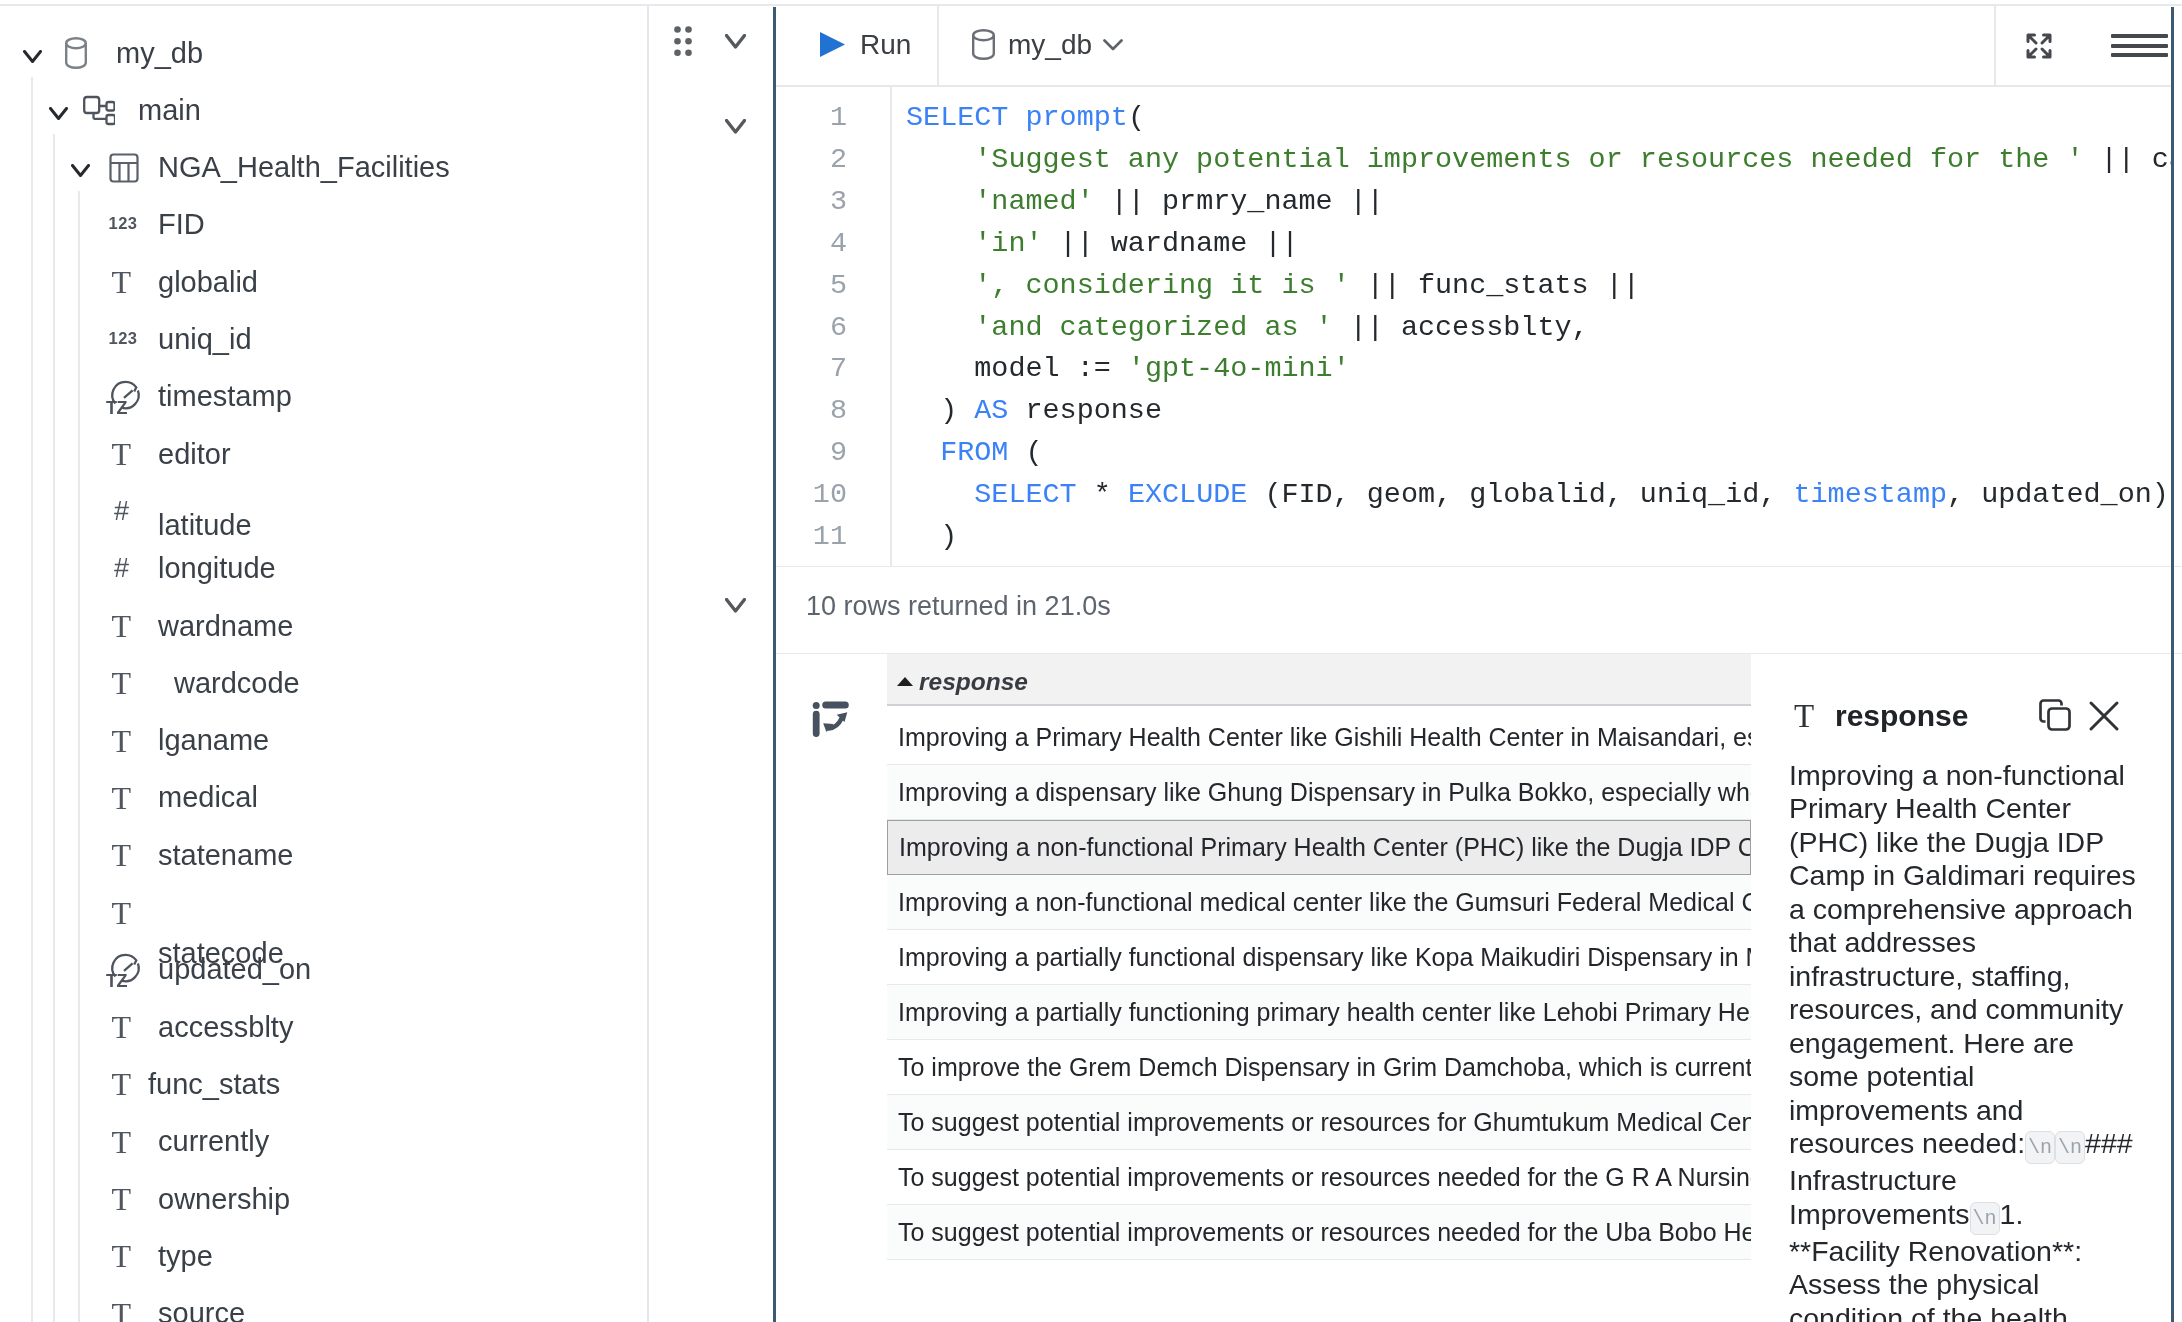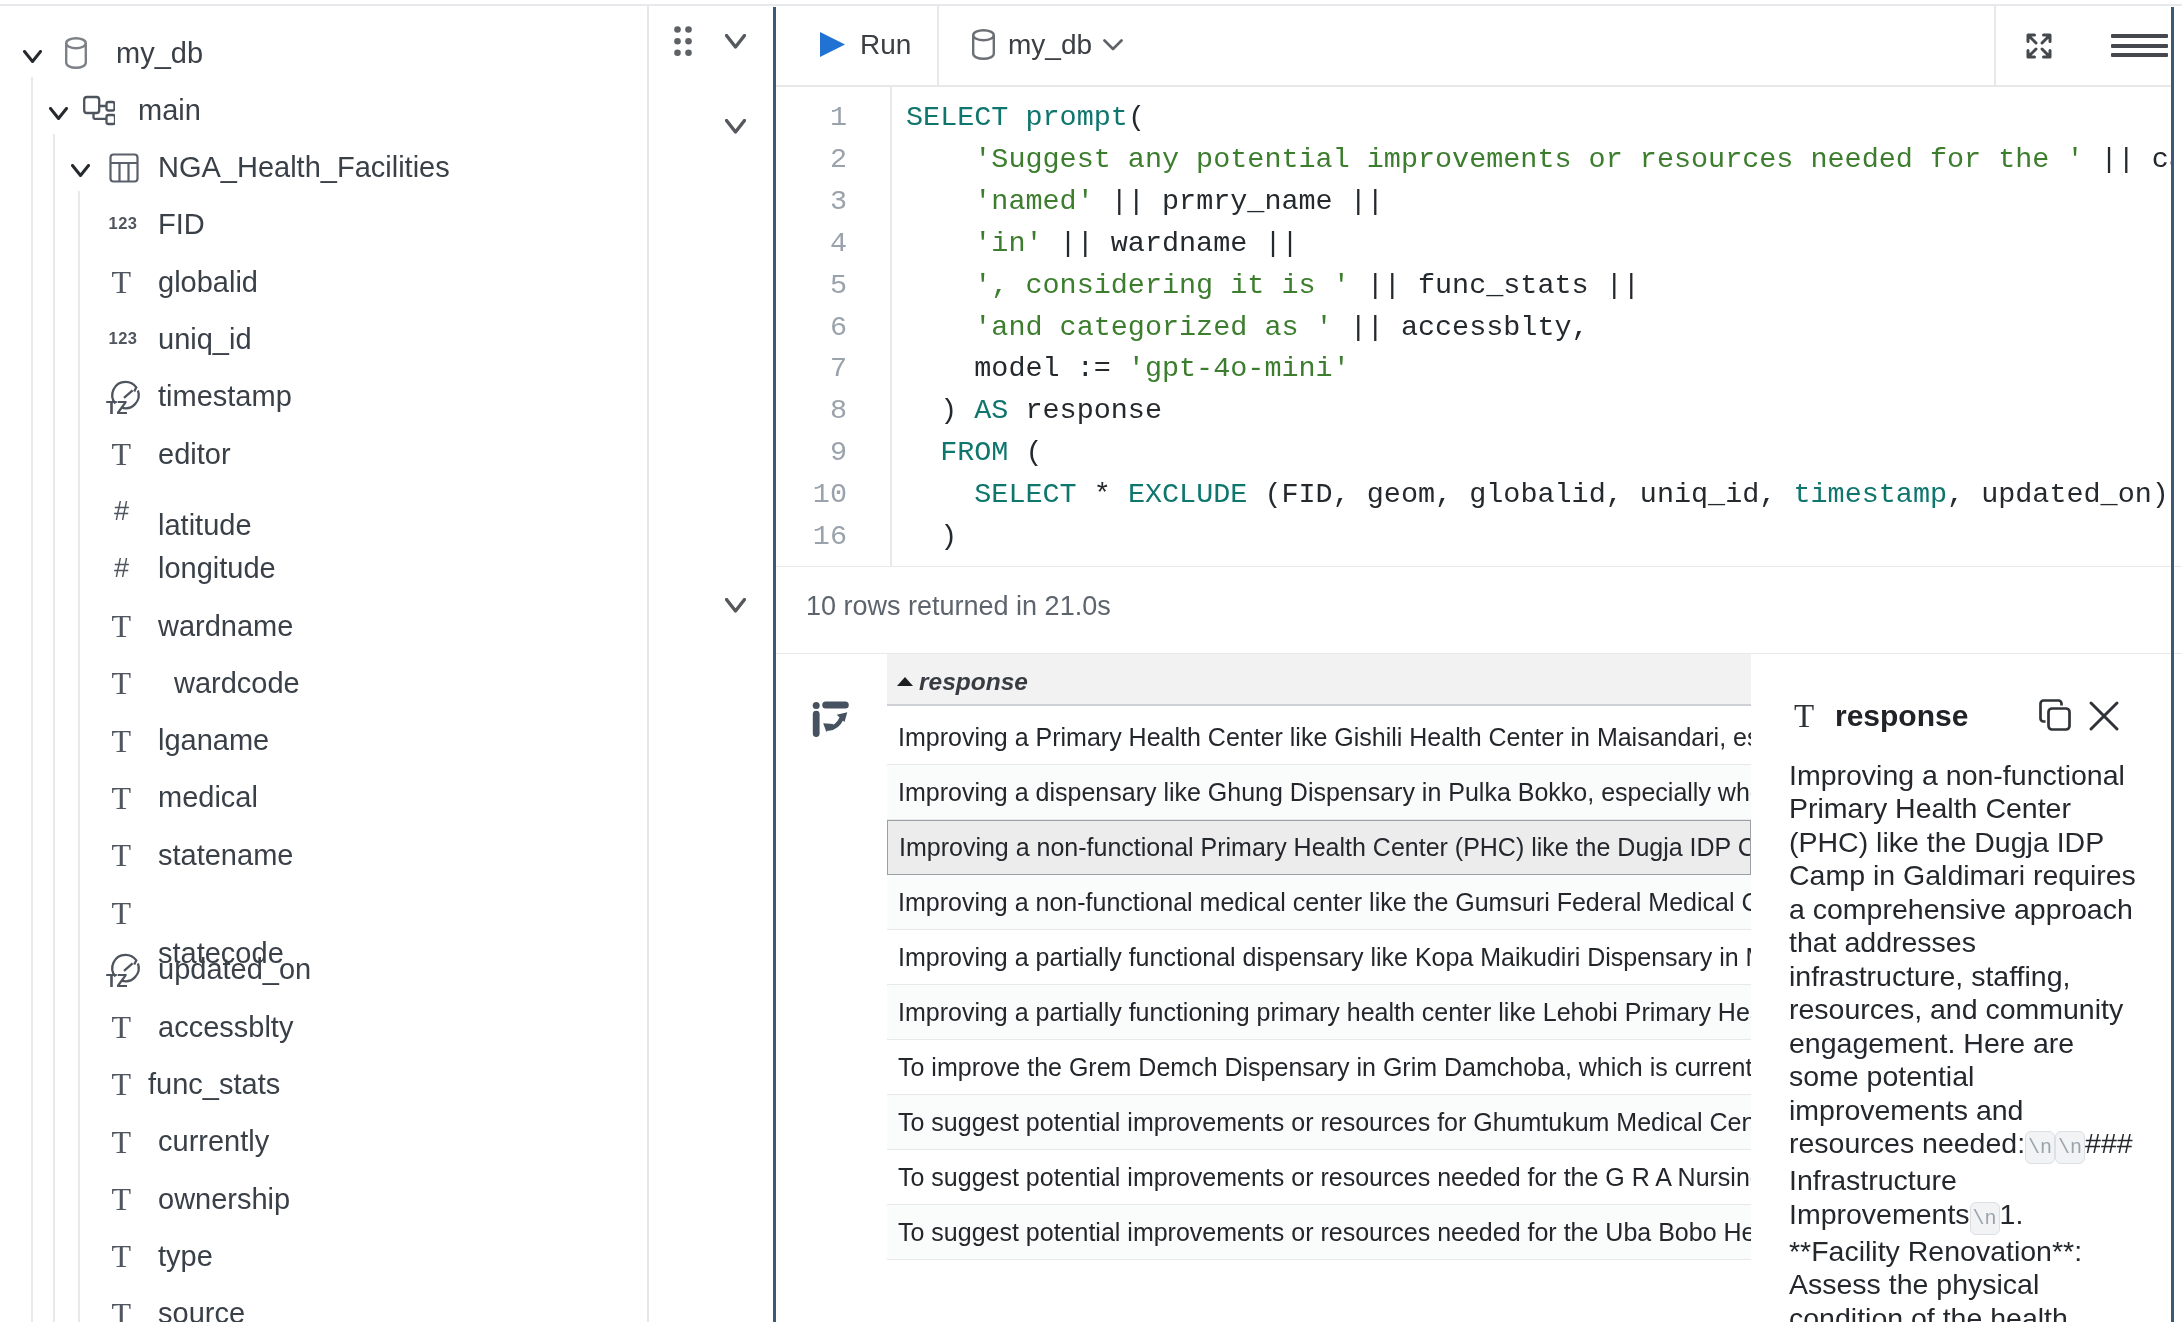--- a/index.html
+++ b/index.html
@@ -5,21 +5,21 @@
   html,body{margin:0;padding:0;background:#ffffff;}
   body{width:2182px;height:1322px;overflow:hidden;font-family:"Liberation Sans",sans-serif;}
   .abs{position:absolute;}
   #root{position:relative;width:2182px;height:1322px;background:#fff;overflow:hidden;}
   .slabel{color:#3a4048;font-size:29px;white-space:nowrap;}
   .guide{position:absolute;width:2px;background:#e7e9ec;}
   .ticon{color:#4f565f;font-family:"Liberation Serif",serif;font-size:32px;}
   .numicon{color:#4f565f;font-size:16.5px;font-weight:bold;letter-spacing:0.5px;}
   .hashicon{color:#4f565f;font-size:27px;}
   .cm{font-family:"Liberation Mono",monospace;font-size:28.45px;line-height:41.9px;white-space:pre;}
-  .cm span.kw{color:#0f766e;}
+  .cm span.kw{color:#3b82f6;}
   .cm span.str{color:#3c7d2e;}
   .gut{color:#9aa2ac;text-align:right;}
   .trow{position:absolute;left:0;width:864px;height:55px;box-sizing:border-box;border-bottom:1px solid #e6e8ea;font-size:25px;color:#23262b;white-space:nowrap;overflow:hidden;display:flex;align-items:center;padding-left:11px;}
   .chip{display:inline-block;background:#f1f3f4;border:1px solid #dcdfe3;border-radius:6px;color:#9aa2ab;font-family:"Liberation Mono",monospace;font-size:20px;line-height:27px;padding:2px 2px;vertical-align:0px;}
 </style>
 </head>
 <body>
 <div id="root">
 <div class="abs" style="left:0;top:4px;width:2182px;height:1.5px;background:#e7e9ec"></div>
 <div class="guide" style="left:31px;top:77px;height:1245px;"></div>
@@ -152,21 +152,21 @@
         <path d="M11 11 L3.5 3.5 M3 9.5 V3 H9.5"></path>
         <path d="M17 11 L24.5 3.5 M18.5 3 H25 V9.5"></path>
         <path d="M11 17 L3.5 24.5 M3 18.5 V25 H9.5"></path>
         <path d="M17 17 L24.5 24.5 M18.5 25 H25 V18.5"></path>
       </g>
     </svg>
 <div class="abs" style="left:2111px;top:33.8px;width:57px;height:4.4px;background:#45494e;border-radius:1px;"></div>
 <div class="abs" style="left:2111px;top:43.9px;width:57px;height:4.4px;background:#45494e;border-radius:1px;"></div>
 <div class="abs" style="left:2111px;top:53.1px;width:57px;height:4.4px;background:#45494e;border-radius:1px;"></div>
 <div class="abs" style="left:776px;top:85px;width:1395px;height:1.5px;background:#e6e8ea"></div>
-<div class="abs cm gut" style="left:777px;top:97px;width:70px;"><div>1</div><div>2</div><div>3</div><div>4</div><div>5</div><div>6</div><div>7</div><div>8</div><div>9</div><div>10</div><div>16</div></div>
+<div class="abs cm gut" style="left:777px;top:97px;width:70px;"><div>1</div><div>2</div><div>3</div><div>4</div><div>5</div><div>6</div><div>7</div><div>8</div><div>9</div><div>10</div><div>11</div></div>
 <div class="abs" style="left:890px;top:86px;width:1.5px;height:480px;background:#e7e9eb"></div>
 <div class="abs cm" style="left:906px;top:97px;width:1265px;overflow:hidden;color:#24292e;"><div><span class="kw">SELECT</span><span> </span><span class="kw">prompt</span><span>(</span></div><div><span>    </span><span class="str">'Suggest any potential improvements or resources needed for the '</span><span> || category ||</span></div><div><span>    </span><span class="str">'named'</span><span> || prmry_name ||</span></div><div><span>    </span><span class="str">'in'</span><span> || wardname ||</span></div><div><span>    </span><span class="str">', considering it is '</span><span> || func_stats ||</span></div><div><span>    </span><span class="str">'and categorized as '</span><span> || accessblty,</span></div><div><span>    model := </span><span class="str">'gpt-4o-mini'</span></div><div><span>  ) </span><span class="kw">AS</span><span> response</span></div><div><span>  </span><span class="kw">FROM</span><span> (</span></div><div><span>    </span><span class="kw">SELECT</span><span> * </span><span class="kw">EXCLUDE</span><span> (FID, geom, globalid, uniq_id, </span><span class="kw">timestamp</span><span>, updated_on)</span></div><div><span>  )</span></div></div>
 <div class="abs" style="left:776px;top:565.5px;width:1406px;height:1.5px;background:#e7e9eb"></div>
 <div class="abs" style="left:806px;top:591px;font-size:27px;color:#5d646d;">10 rows returned in 21.0s</div>
 <div class="abs" style="left:776px;top:652.5px;width:1406px;height:1.5px;background:#e7e9eb"></div>
 <svg class="abs" style="left:810px;top:699px" width="42" height="42" viewBox="0 0 42 42">
       <g fill="#46525f" stroke="none">
         <circle cx="6.2" cy="6.4" r="3.5"></circle>
         <rect x="2.8" y="11.8" width="6.8" height="26.2" rx="3.4"></rect>
         <rect x="12.2" y="2.6" width="26.6" height="7.0" rx="3.5"></rect>

